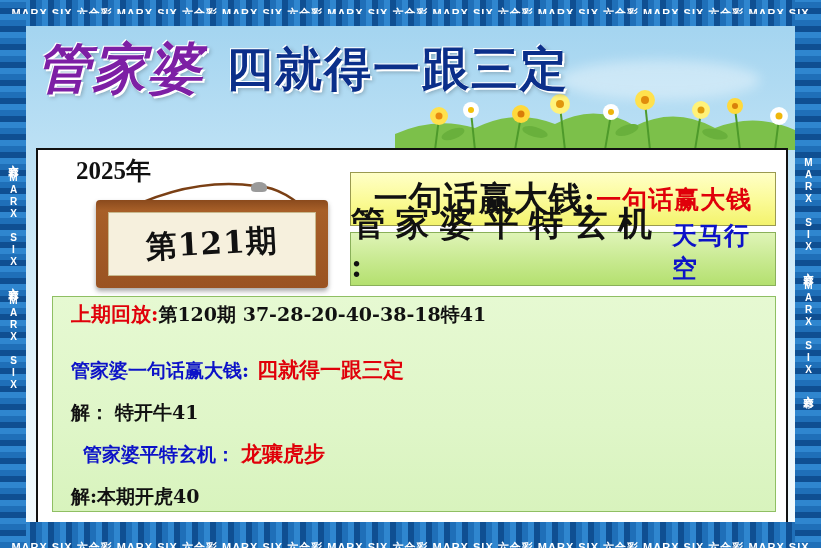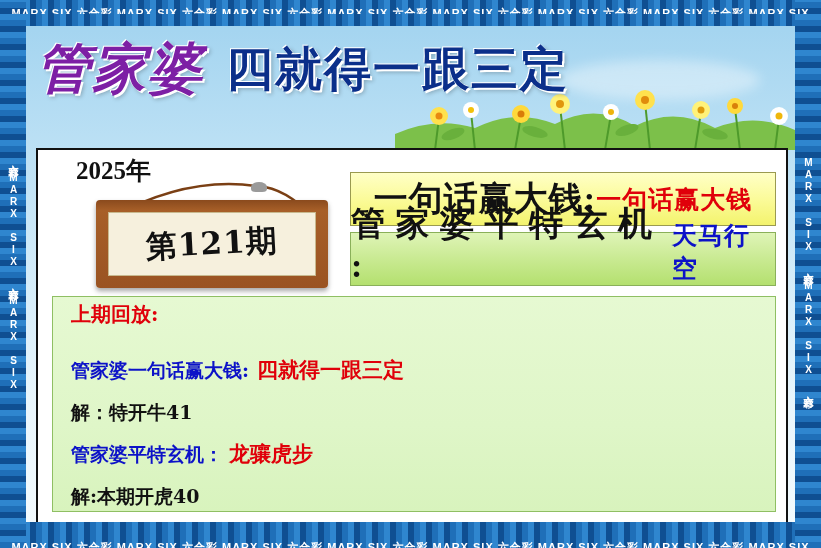--- a/index.html
+++ b/index.html
@@ -264,21 +264,21 @@
   .val-black-b {
     font-family: "DejaVu Serif", serif;
     font-size: 19px; font-weight: bold; color: #111111;
   }
   .val-red-b {
     font-family: Liberation Mono, monospace;
     font-size: 21px; font-weight: bold; color: #e0000a;
   }
   .row-gap-2 { margin-top: 28px; }
   .row-gap-3 { margin-top: 16px; }
-  .row-gap-4 { margin-top: 14px; }
+  .row-gap-4 { margin-top: 14px; margin-left: 12px; }
 </style>
 </head>
 <body>
 
 <div id="stage">
 
   <div class="cloud" style="left:90px; top:260px; width:220px; height:52px;"></div>
   <div class="cloud" style="left:420px; top:430px; width:300px; height:58px;"></div>
   <div class="cloud" style="left:40px; top:470px; width:260px; height:48px;"></div>
   <div class="cloud" style="left:560px; top:60px; width:200px; height:40px; opacity:.5;"></div>
@@ -353,30 +353,31 @@
 
     <div id="banner-2">
       <span class="banner-label">管 家 婆 平 特 玄 机 :</span>
       <span class="banner-value blue">天马行空</span>
     </div>
 
     <div id="content-box">
 
       <div class="line l1">
         <span class="lbl-red">上期回放:</span>
+        <span class="val-black-b">第120期 37-28-20-40-38-18特41</span>
       </div>
 
       <div class="line row-gap-2">
         <span class="lbl-blue">管家婆一句话赢大钱:</span>
         <span class="val-red-b" style="margin-left:8px;">四就得一跟三定</span>
       </div>
 
       <div class="line row-gap-3">
         <span class="lbl-black">解：</span>
-        <span class="val-black-b" style="">特开牛41</span>
+        <span class="val-black-b" style="margin-left:6px;">特开牛41</span>
       </div>
 
       <div class="line row-gap-4">
         <span class="lbl-blue">管家婆平特玄机：</span>
         <span class="val-red-b" style="margin-left:6px;">龙骧虎步</span>
       </div>
 
       <div class="line row-gap-3">
         <span class="lbl-black">解:本期开虎40</span>
       </div>

